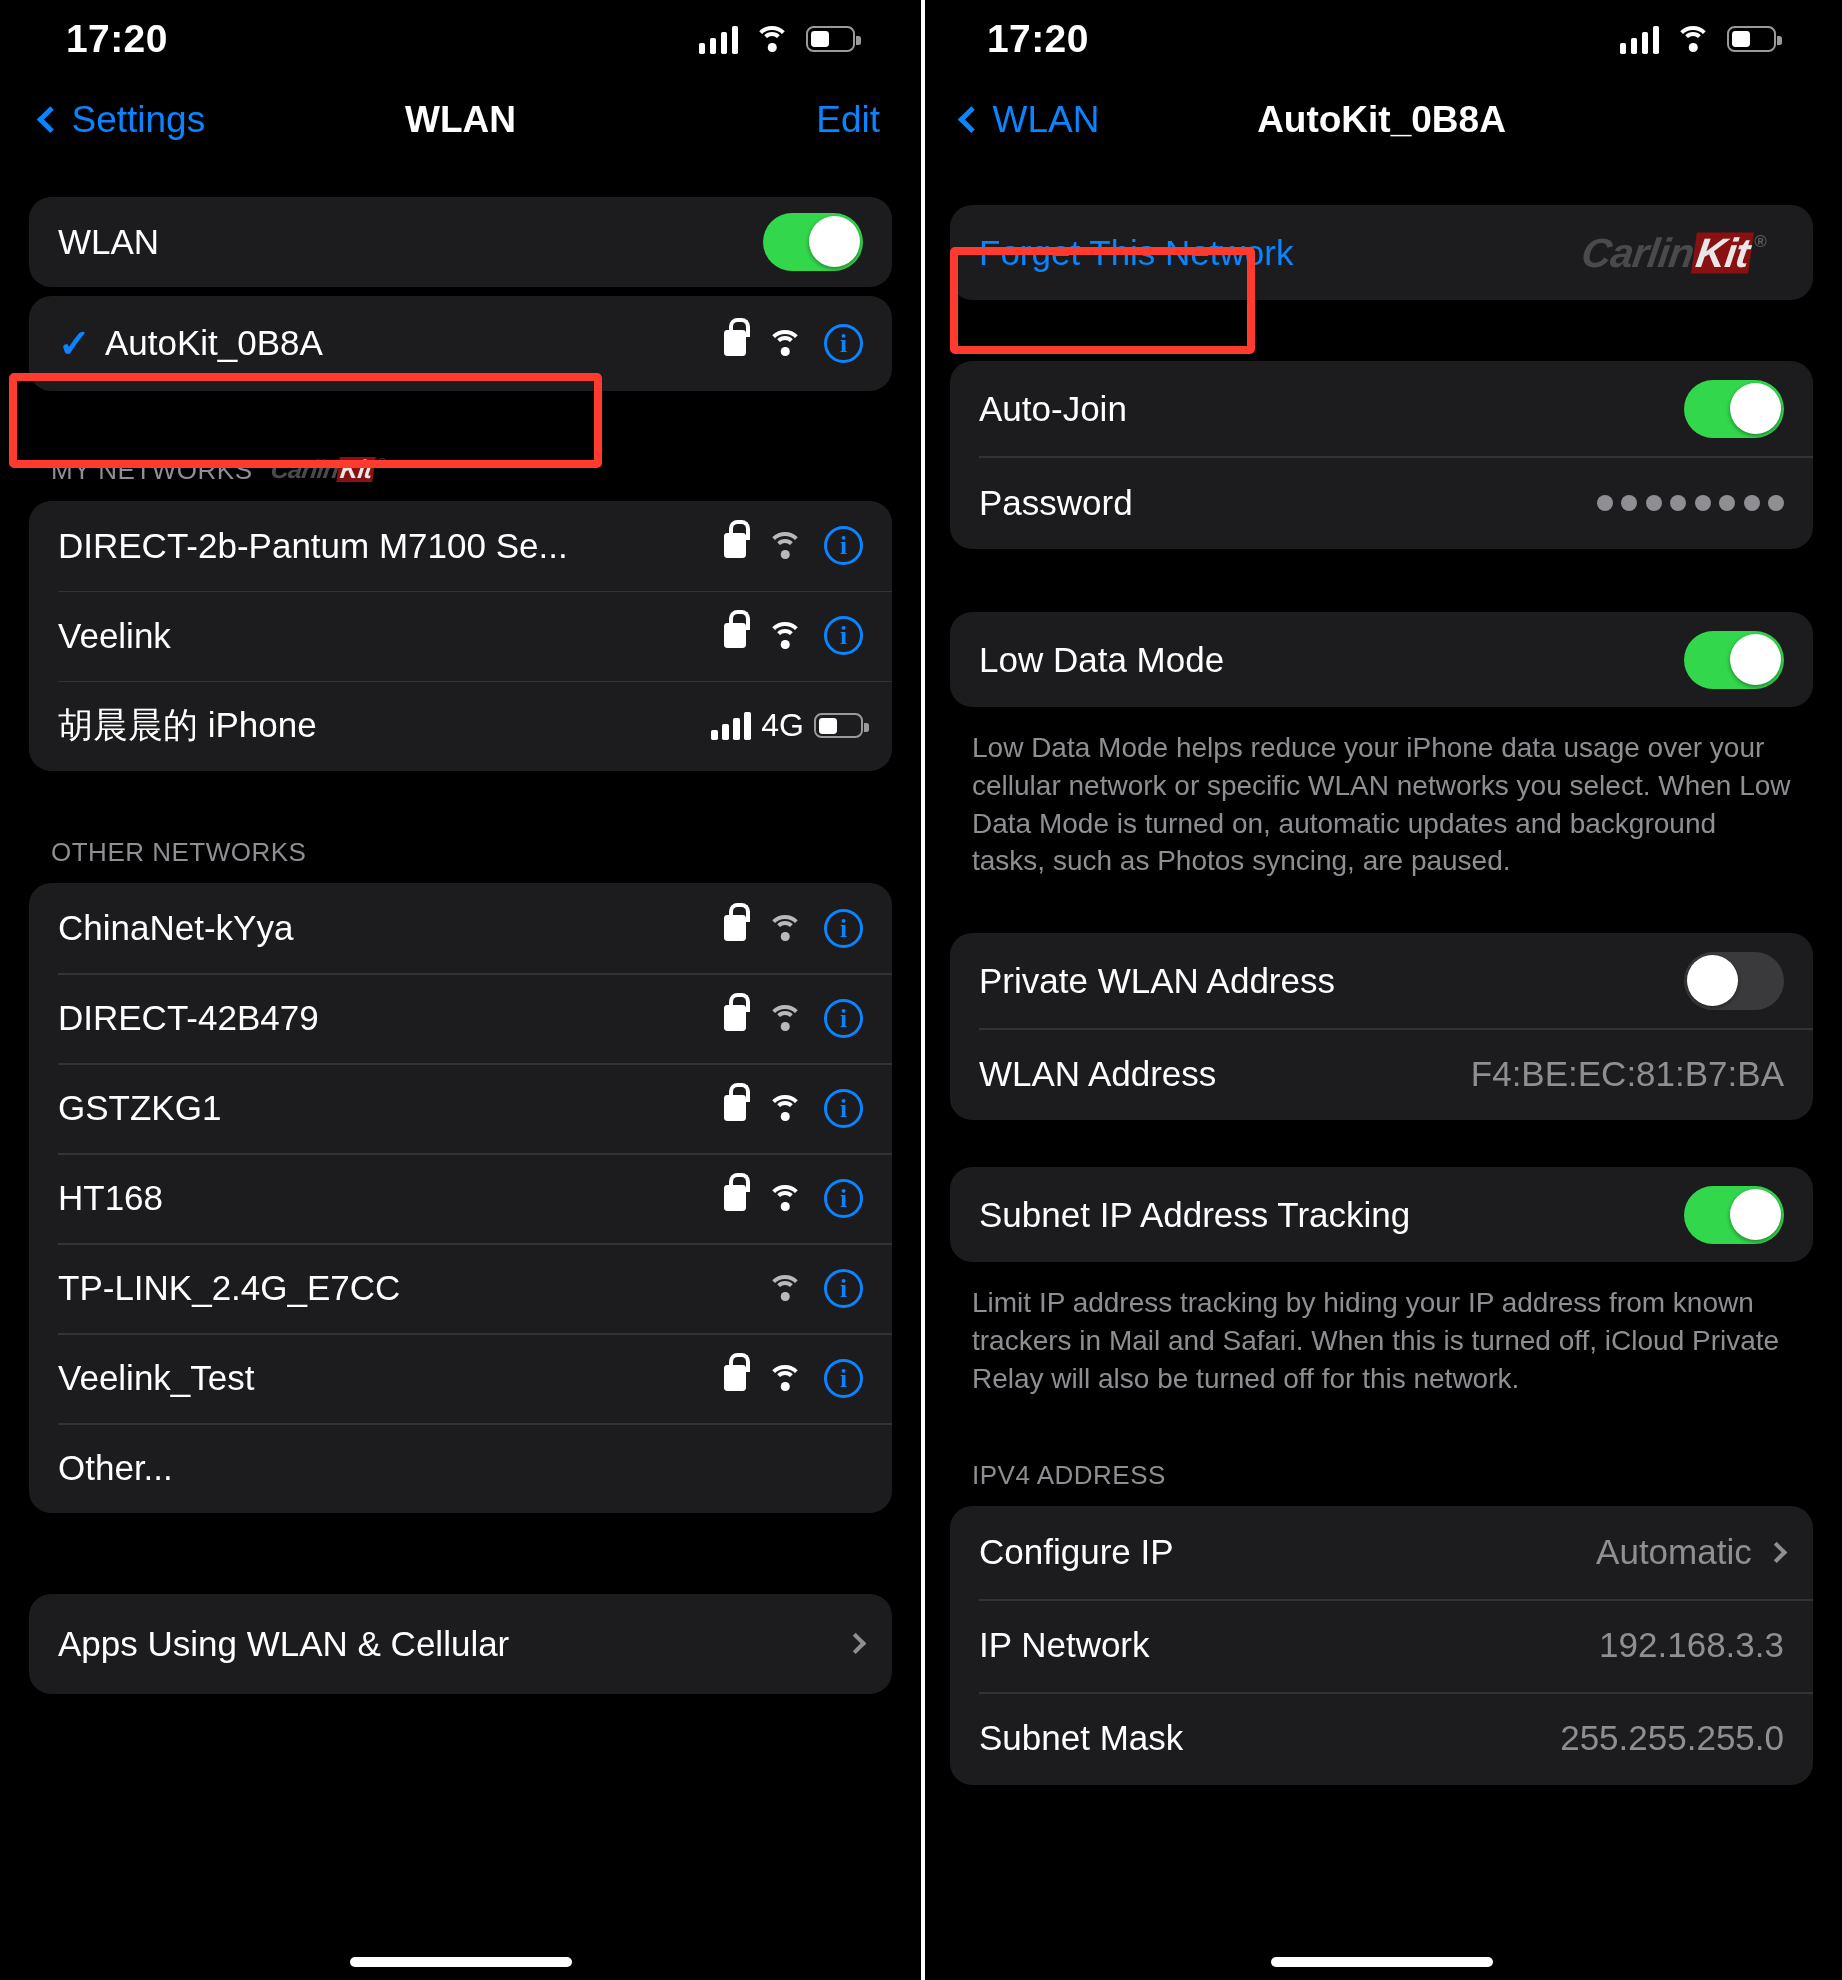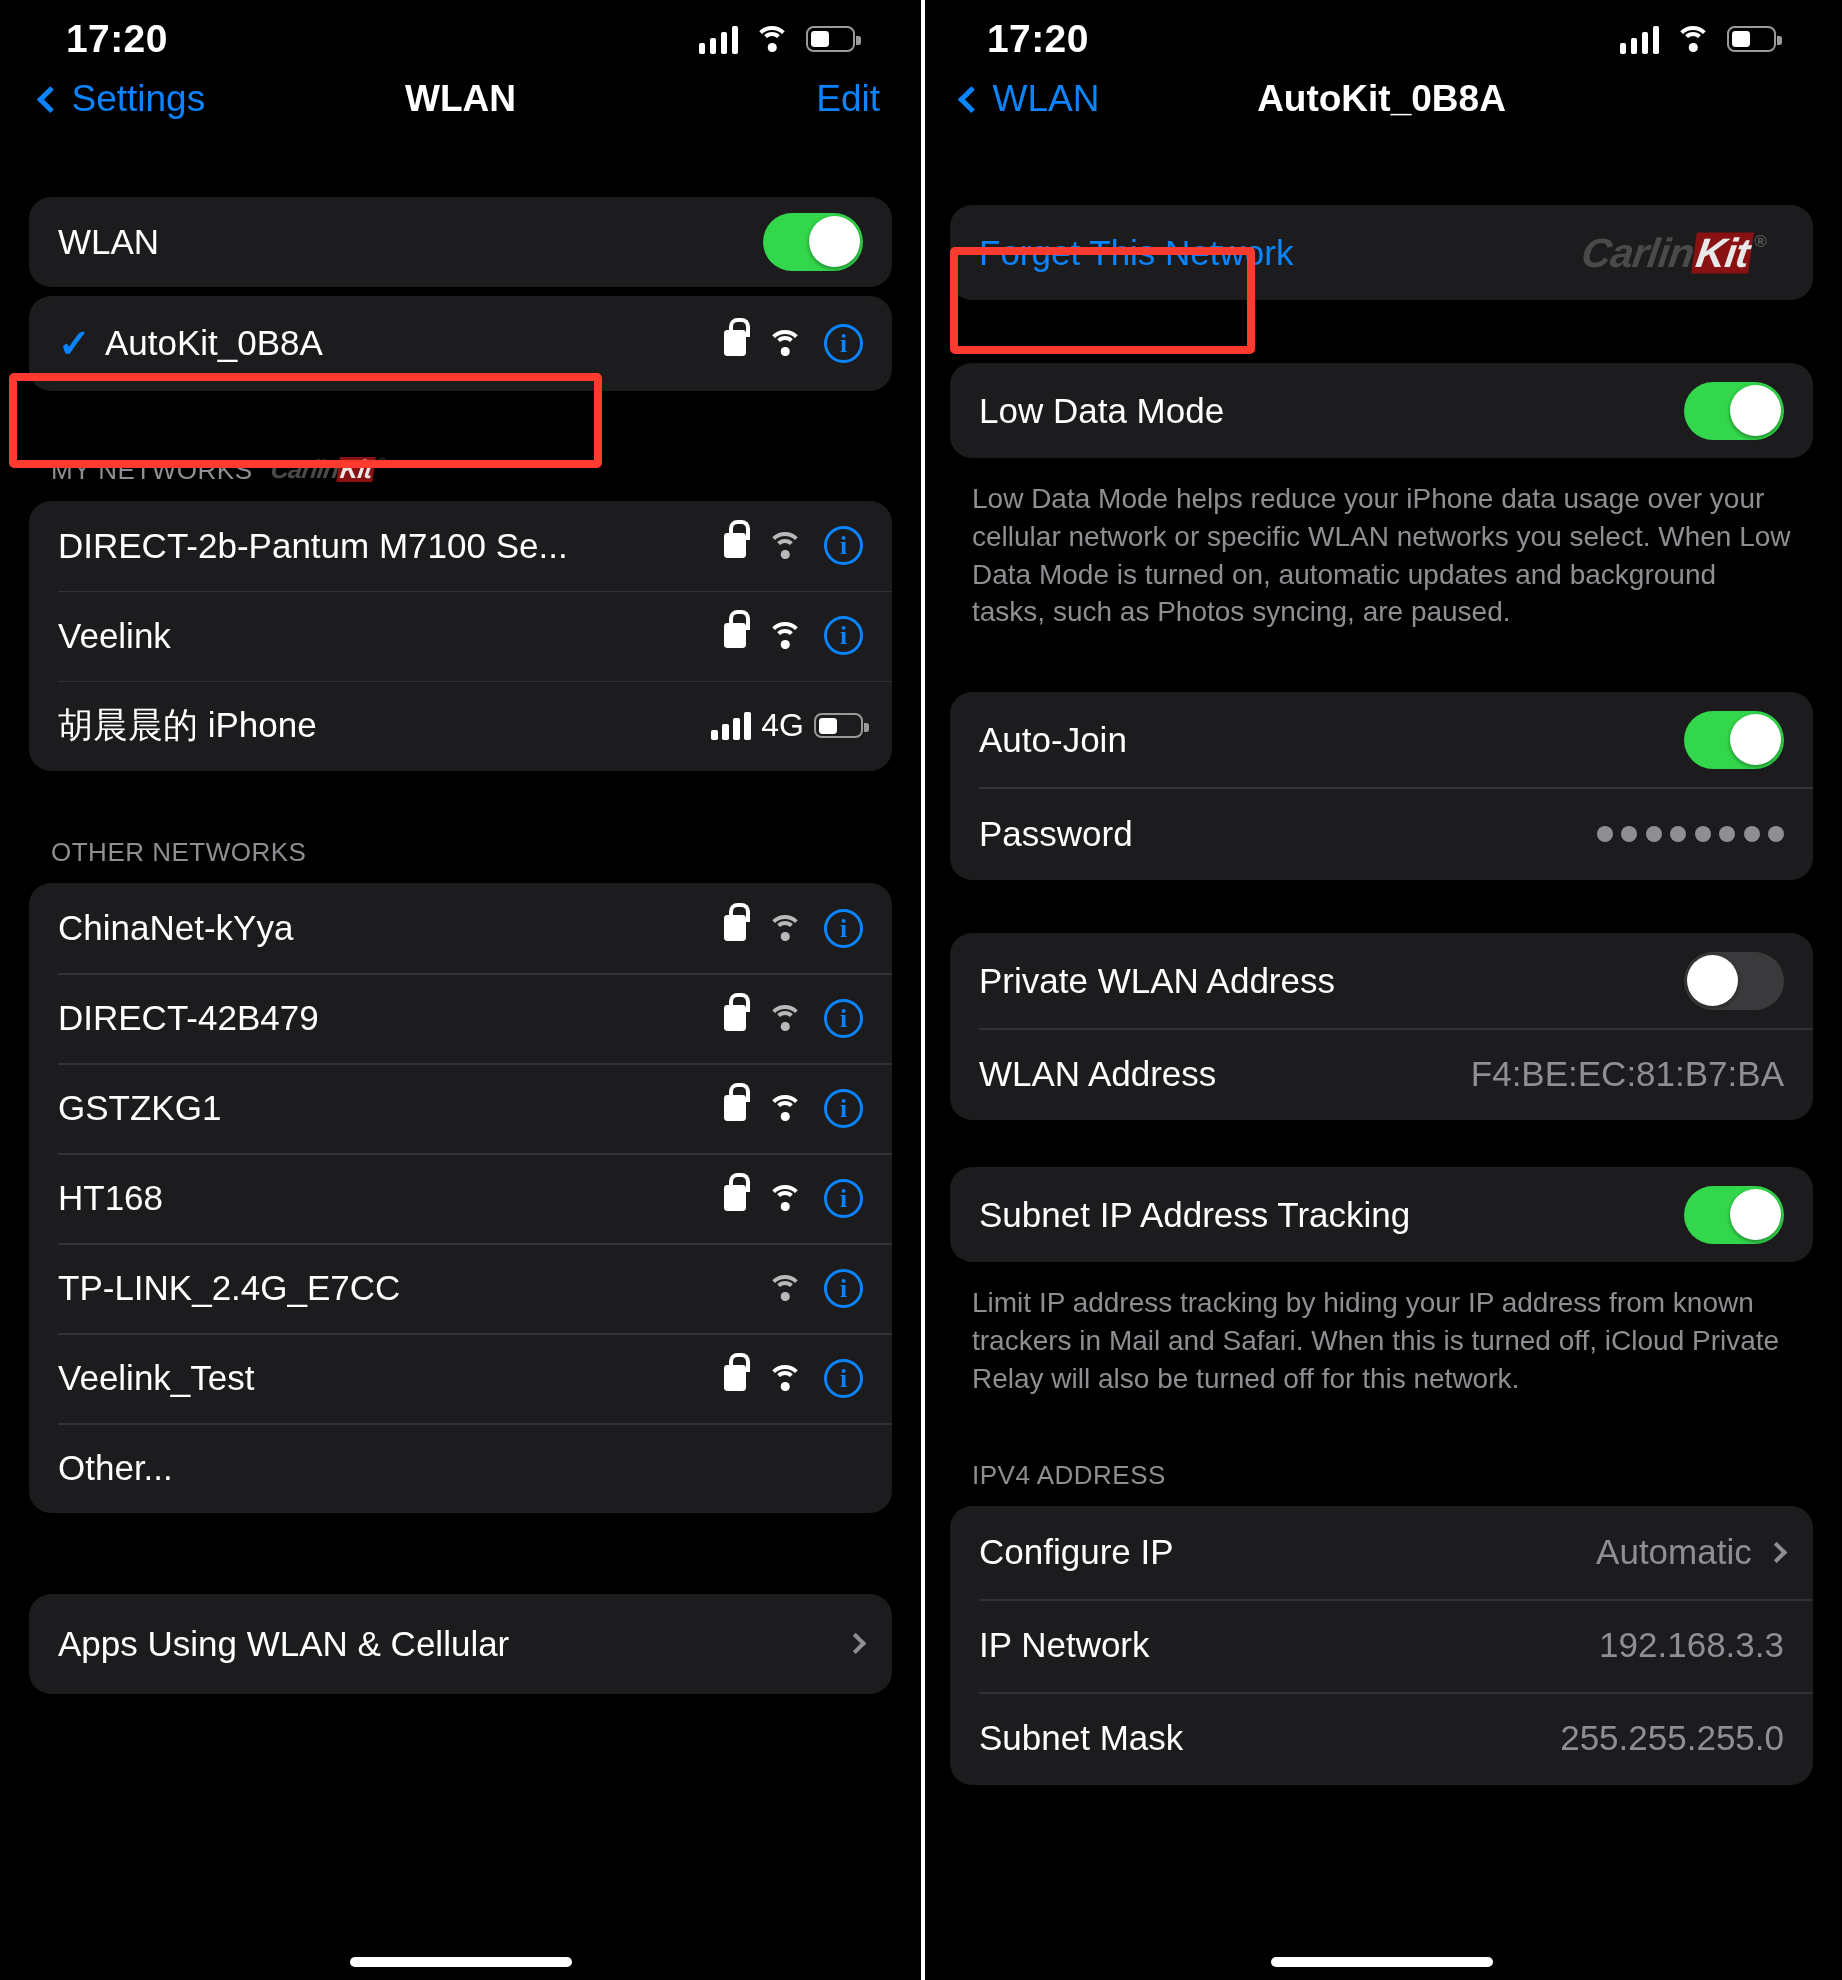--- a/index.html
+++ b/index.html
@@ -26,21 +26,21 @@
   .bars i:nth-child(3){ height: 22px; }
   .bars i:nth-child(4){ height: 28px; }
 
   .battery { width: 49px; height: 25.4px; border: 2.5px solid #9a9a9a; border-radius: 7.6px; position: relative;
              display:flex; align-items:center; padding: 2.5px; }
   .battery::after { content:''; position:absolute; right:-7.6px; top:7.6px; width:4.2px; height:9.3px;
                     background:#9a9a9a; border-radius:0 2.5px 2.5px 0; }
   .battery .fill { height: 100%; width: 45%; background: #fff; border-radius: 3.4px; }
 
   
-  .navbar { height: 83px; display: flex; align-items: flex-start; position: relative; padding: 0 41px; }
+  .navbar { height: 83px; display: flex; align-items: center; position: relative; padding: 0 41px; }
   .nav-back { display: flex; align-items: center; gap: 8.5px; color: #0a84ff; font-size: 37px; cursor: pointer; }
   .chev-left { width: 18.6px; height: 18.6px; border-left: 5.1px solid #0a84ff; border-bottom: 5.1px solid #0a84ff;
                transform: rotate(45deg); display:inline-block; margin-right: 3.4px; }
   .nav-title { position: absolute; left: 0; right: 0; text-align: center; color: #fff;
                font-size: 37px; font-weight: 700; pointer-events: none; }
   .nav-right { margin-left: auto; color: #0a84ff; font-size: 37px; cursor: pointer; }
 
   
   .group { background: #1c1c1e; border-radius: 22px; margin: 0 29px; overflow: hidden; }
   .row { display: flex; align-items: center; min-height: 90px; padding: 0 29px 0 29px; position: relative; }
@@ -366,56 +366,56 @@
           <div class="row-label blue">Forget This Network</div>
         </div>
         <span class="carlinkit big watermark-right">
           <span class="a">Carlin</span>
             <span class="b">Kit</span>
             <span class="r">®</span>
         </span>
       </div>
     </div>
 
+    <div style="margin-top:61px;">
+      <div class="group">
+        <div class="row" style="min-height:95px;">
+          <div class="row-label">Auto-Join</div>
+          <div class="toggle on">
+              <span class="knob"></span>
+            </div>
+        </div>
+        <div class="row" style="min-height:93px;">
+          <div class="row-label">Password</div>
+          <div class="dots">
+            <i></i>
+              <i></i>
+              <i></i>
+              <i></i>
+              <i></i>
+              <i></i>
+              <i></i>
+              <i></i>
+          </div>
+        </div>
+      </div>
+    </div>
+
     <div style="margin-top:63px;">
       <div class="group">
         <div class="row" style="min-height:95px;">
           <div class="row-label">Low Data Mode</div>
           <div class="toggle on">
               <span class="knob"></span>
             </div>
         </div>
       </div>
       <div class="helper">Low Data Mode helps reduce your iPhone data usage over your cellular network or specific WLAN networks you select. When Low Data Mode is turned on, automatic updates and background tasks, such as Photos syncing, are paused.</div>
     </div>
 
-    <div style="margin-top:61px;">
-      <div class="group">
-        <div class="row" style="min-height:95px;">
-          <div class="row-label">Auto-Join</div>
-          <div class="toggle on">
-              <span class="knob"></span>
-            </div>
-        </div>
-        <div class="row" style="min-height:93px;">
-          <div class="row-label">Password</div>
-          <div class="dots">
-            <i></i>
-              <i></i>
-              <i></i>
-              <i></i>
-              <i></i>
-              <i></i>
-              <i></i>
-              <i></i>
-          </div>
-        </div>
-      </div>
-    </div>
-
     <div style="margin-top:53px;">
       <div class="group">
         <div class="row" style="min-height:95px;">
           <div class="row-label">Private WLAN Address</div>
           <div class="toggle off">
               <span class="knob"></span>
             </div>
         </div>
         <div class="row" style="min-height:92px;">
           <div class="row-label">WLAN Address</div>

